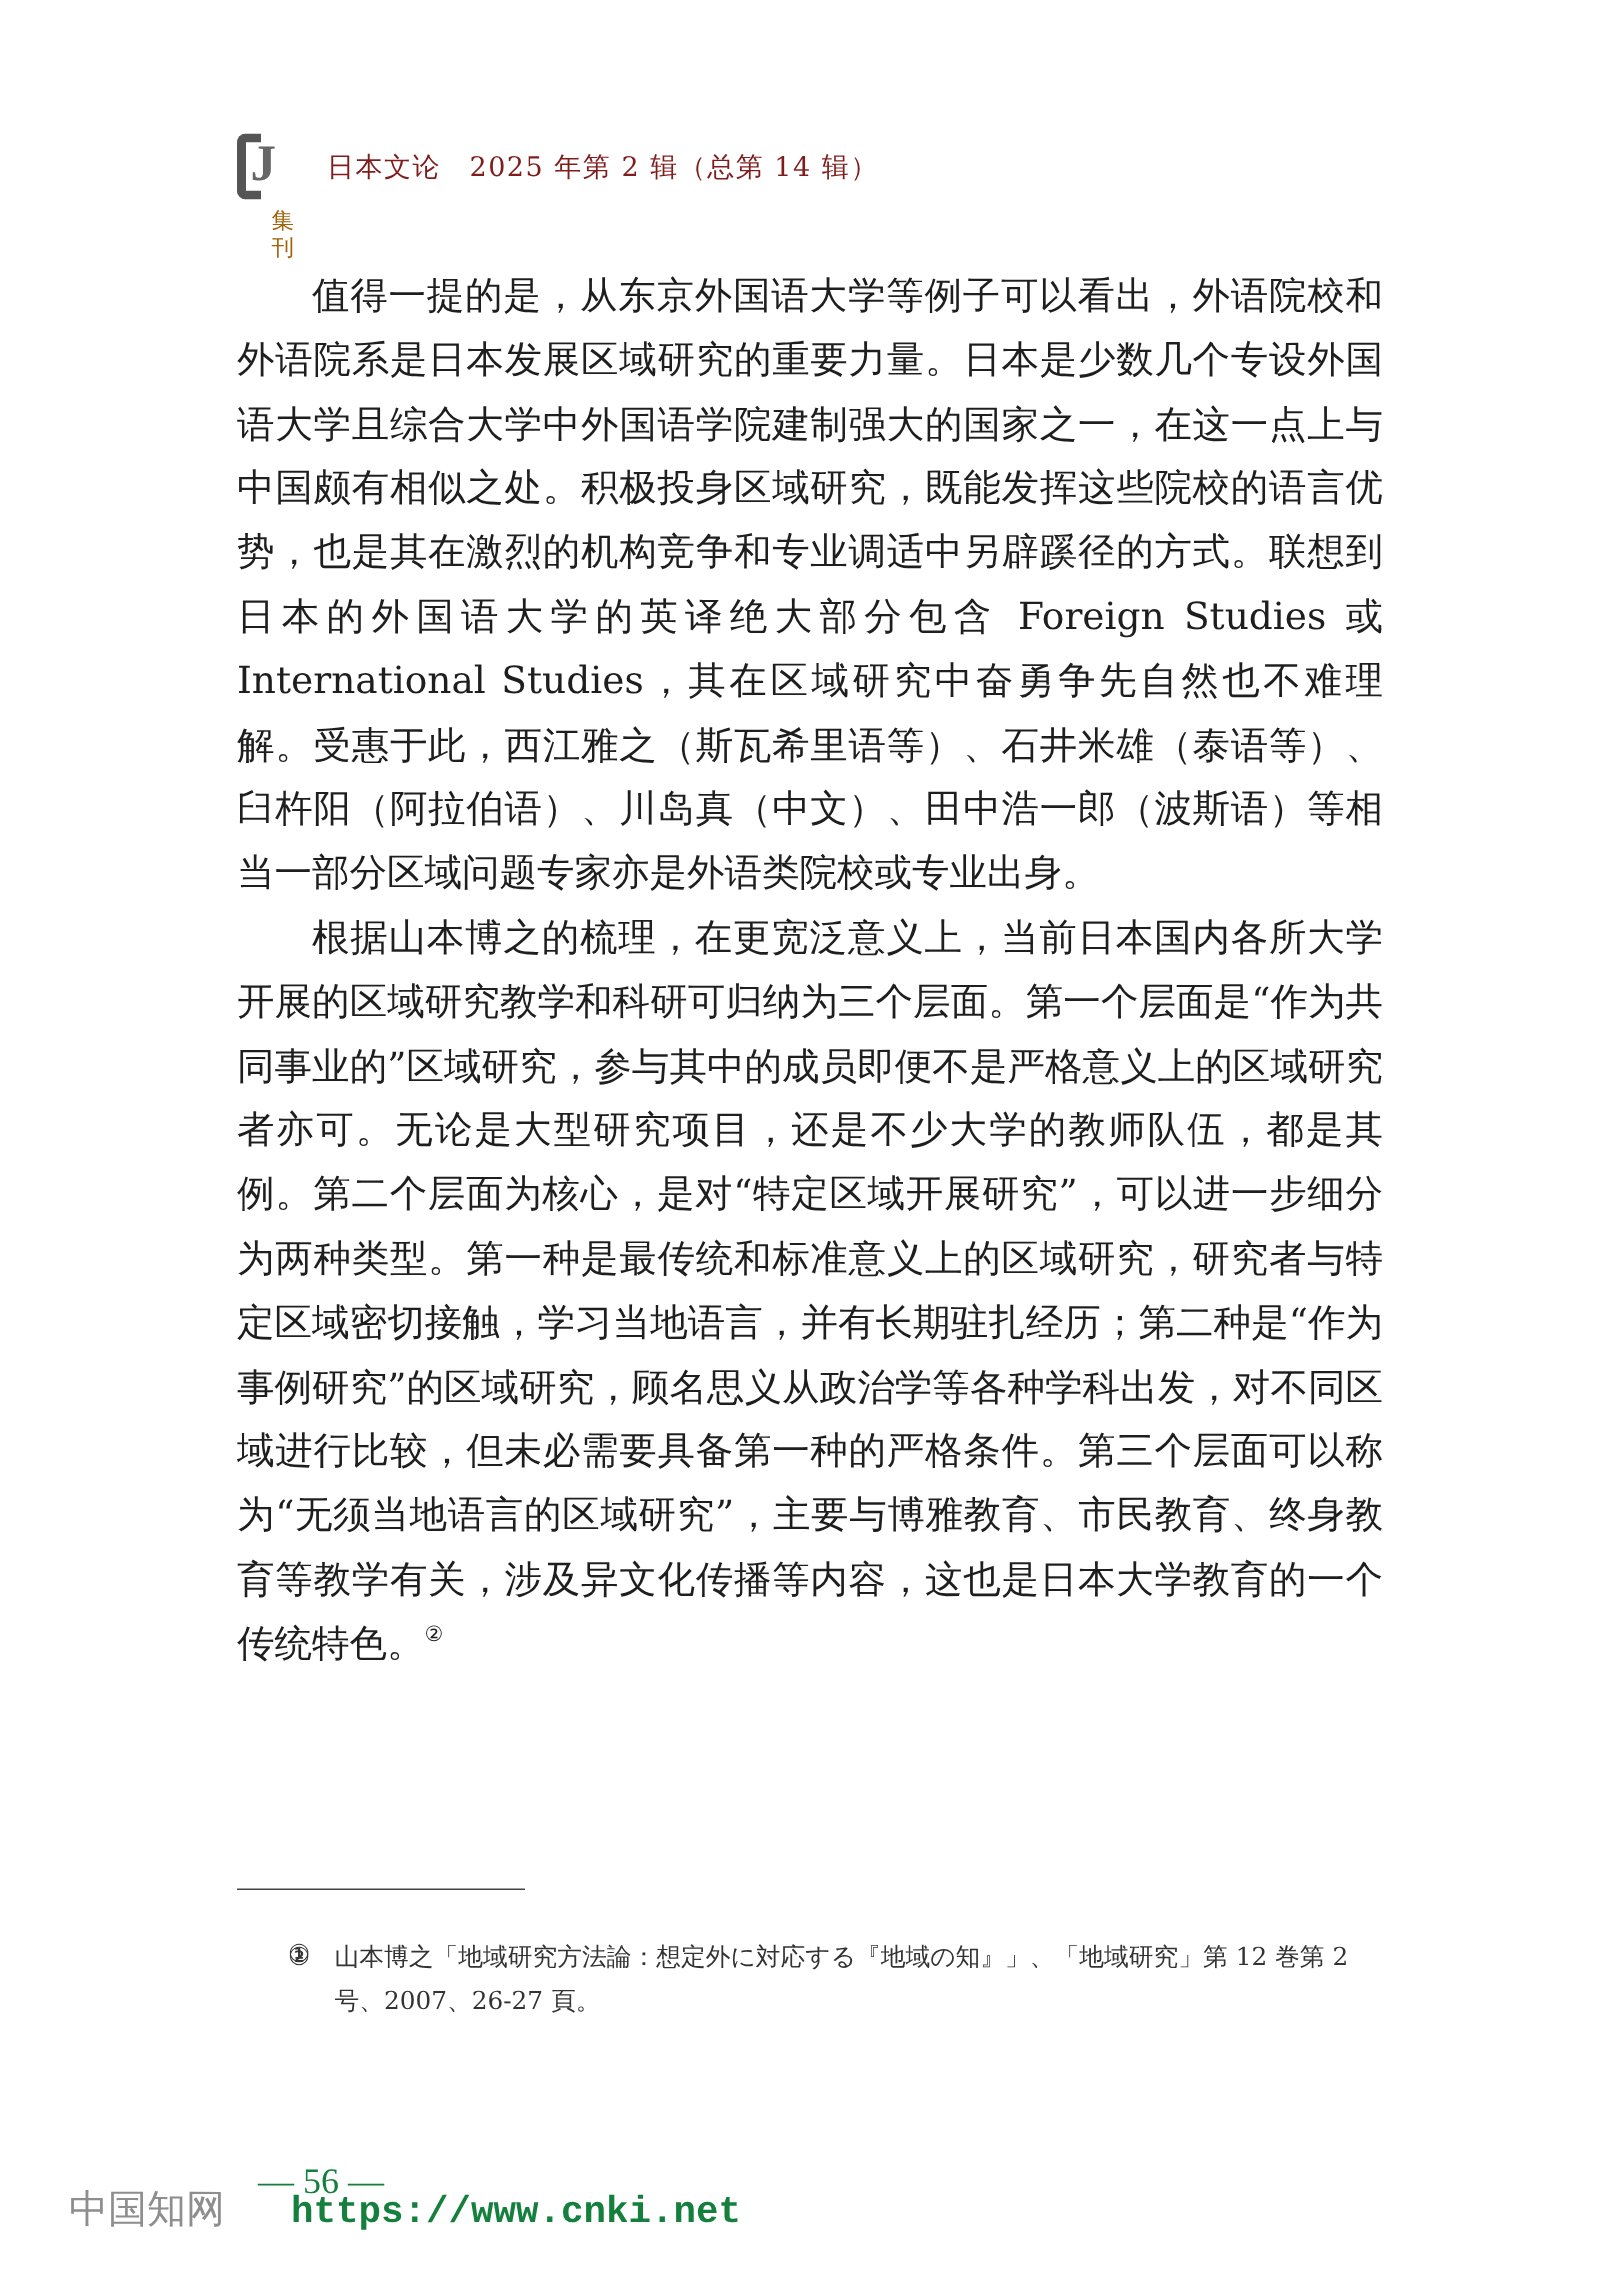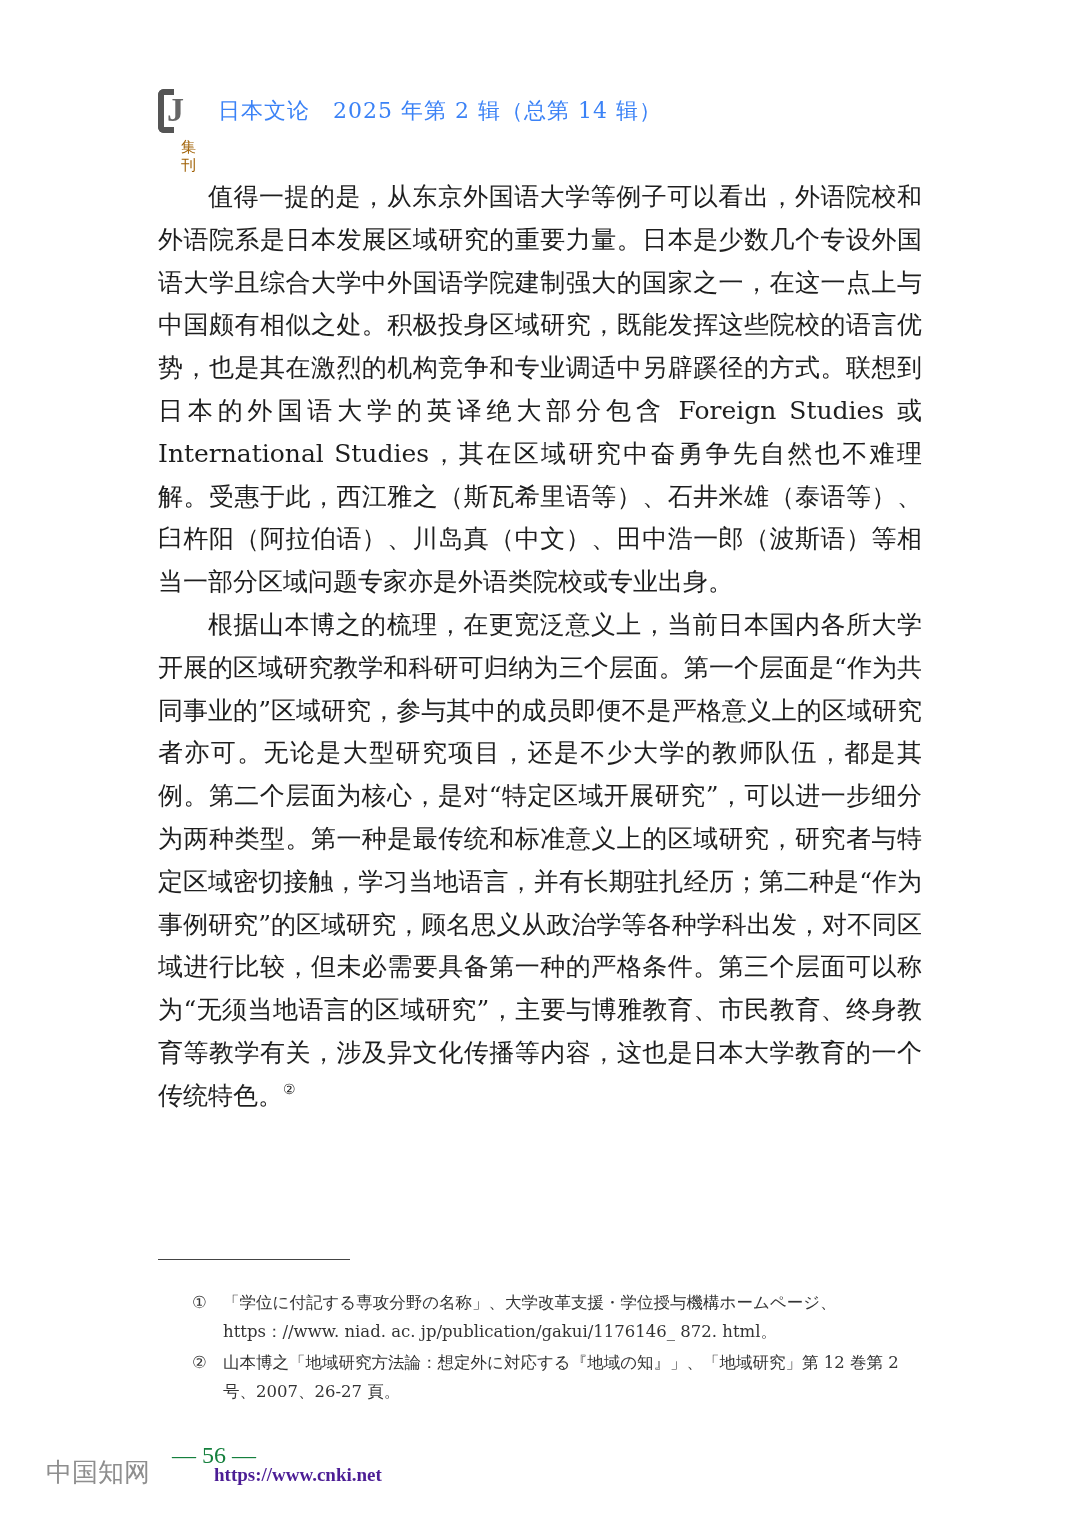--- a/index.html
+++ b/index.html
@@ -56,22 +56,22 @@
       left: 22px;
       top: 4px;
       width: 16px;
       font-size: 15px;
       line-height: 18px;
       color: #a16207;
       text-align: right;
       margin-top: 45px;
     }
     .header-title {
-      font-size: 22px;
-      color: #3b82f6;
+      font-size: 18px;
+      color: #7f1d1d;
       letter-spacing: 1px;
       white-space: pre;
     }
     .body-text {
       position: absolute;
       left: 158px;
       top: 176px;
       width: 764px;
       font-size: 25px;
       line-height: 42.8px;
@@ -130,28 +130,28 @@
       left: 46px;
       top: 1455px;
       font-size: 26px;
       color: #8e8e8e;
       white-space: pre;
       display: flex;
       align-items: baseline;
     }
     .watermark .wm-name {
       font-family: "DejaVu Sans", sans-serif;
-      margin-right: 64px;
+      margin-right: 44px;
       font-size: 26px;
     }
     .watermark .wm-url {
-      font-family: Liberation Serif, serif;
+      font-family: Liberation Mono, monospace;
       font-weight: bold;
-      font-size: 19px;
-      color: #4c1d95;
+      font-size: 25px;
+      color: #15803d;
     }
   </style>
 </head>
 <body>
 
 <div class="page-header">
   <div class="logo">
     <div class="bracket"></div>
     <div class="j-letter">J</div>
     <div class="logo-chars">集刊</div>
@@ -162,21 +162,20 @@
 <div class="body-text">
   <p class="indent"><span>值得一提的是，从东京外国语大学等例子可以看出，外语院校和外语院系是日本发展区域研究的重要力量。日本是少数几个专设外国语大学且综合大学中外国语学院建制强大的国家之一，在这一点上与中国颇有相似之处。积极投身区域研究，既能发挥这些院校的语言优势，也是其在激烈的机构竞争和专业调适中另辟蹊径的方式。联想到日本的外国语大学的英译绝大部分包含 Foreign Studies 或 International Studies，其在区域研究中奋勇争先自然也不难理解。受惠于此，西江雅之（斯瓦希里语等）、石井米雄（泰语等）、臼杵阳（阿拉伯语）、川岛真（中文）、田中浩一郎（波斯语）等相当一部分区域问题专家亦是外语类院校或专业出身。</span></p>
   <p class="indent"><span>根据山本博之的梳理，在更宽泛意义上，当前日本国内各所大学开展的区域研究教学和科研可归纳为三个层面。第一个层面是“作为共同事业的”区域研究，参与其中的成员即便不是严格意义上的区域研究者亦可。无论是大型研究项目，还是不少大学的教师队伍，都是其例。第二个层面为核心，是对“特定区域开展研究”，可以进一步细分为两种类型。第一种是最传统和标准意义上的区域研究，研究者与特定区域密切接触，学习当地语言，并有长期驻扎经历；第二种是“作为事例研究”的区域研究，顾名思义从政治学等各种学科出发，对不同区域进行比较，但未必需要具备第一种的严格条件。第三个层面可以称为“无须当地语言的区域研究”，主要与博雅教育、市民教育、终身教育等教学有关，涉及异文化传播等内容，这也是日本大学教育的一个传统特色。</span><sup class="fnref">②</sup></p>
 </div>
 
 <div class="footnote-rule"></div>
 
 <div class="footnotes">
   <div class="footnote">
     <span class="fn-mark">①</span>
-    <span>「学位に付記する専攻分野の名称」、大学改革支援・学位授与機構ホームページ、https：//www. niad. ac. jp/publication/gakui/1176146_ 872. html。</span>
   </div>
   <div class="footnote">
     <span class="fn-mark">②</span>
     <span>山本博之「地域研究方法論：想定外に対応する『地域の知』」、「地域研究」第 12 巻第 2 号、2007、26-27 頁。</span>
   </div>
 </div>
 
 <div class="page-number">— 56 —</div>
 
 <div class="watermark">

